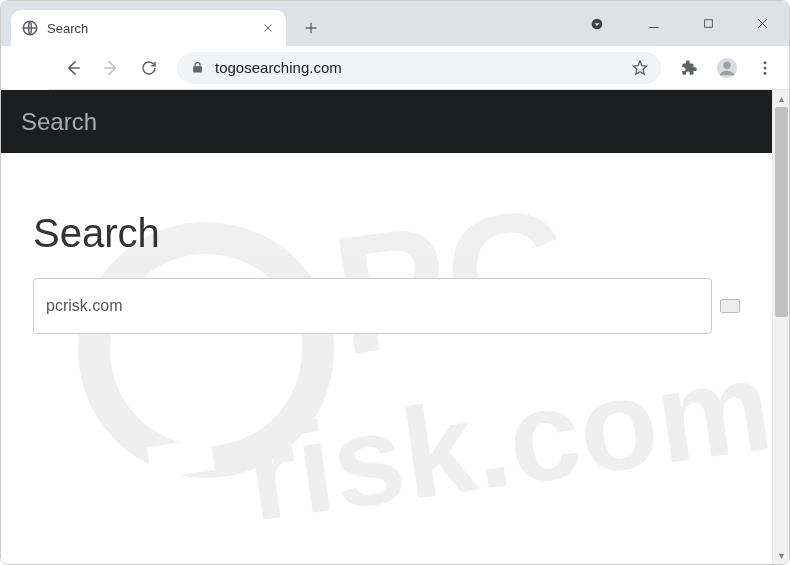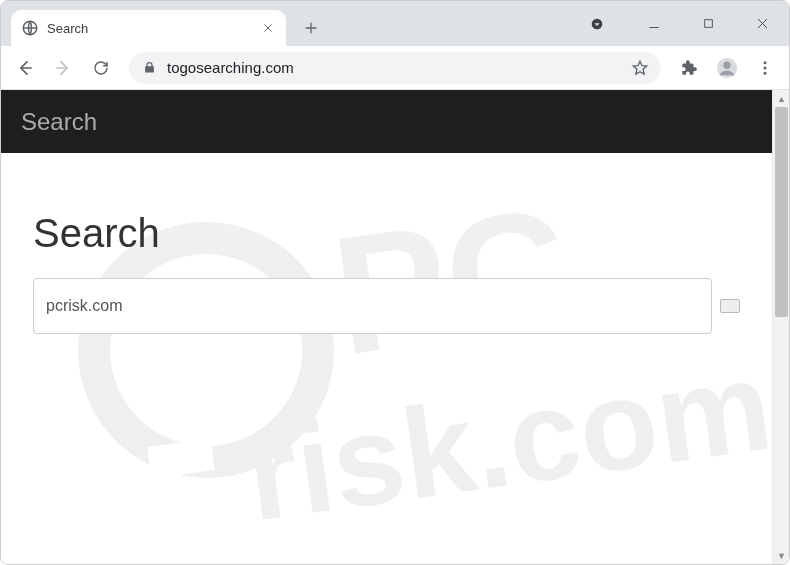--- a/index.html
+++ b/index.html
@@ -88,20 +88,21 @@
   }
   
   .toolbar {
     height: 44px;
     background: #fff;
     border-bottom: 1px solid #e0e0e0;
     display: flex;
     align-items: center;
     padding: 0 8px;
     gap: 6px;
+    margin-left: 48px;
   }
   .nav-btn {
     width: 32px; height: 32px;
     display:flex;align-items:center;justify-content:center;
     border-radius:50%;
     color:#5f6368;
     cursor:pointer;
   }
   .nav-btn.disabled { color: #bdc1c6; }
   .omnibox {

